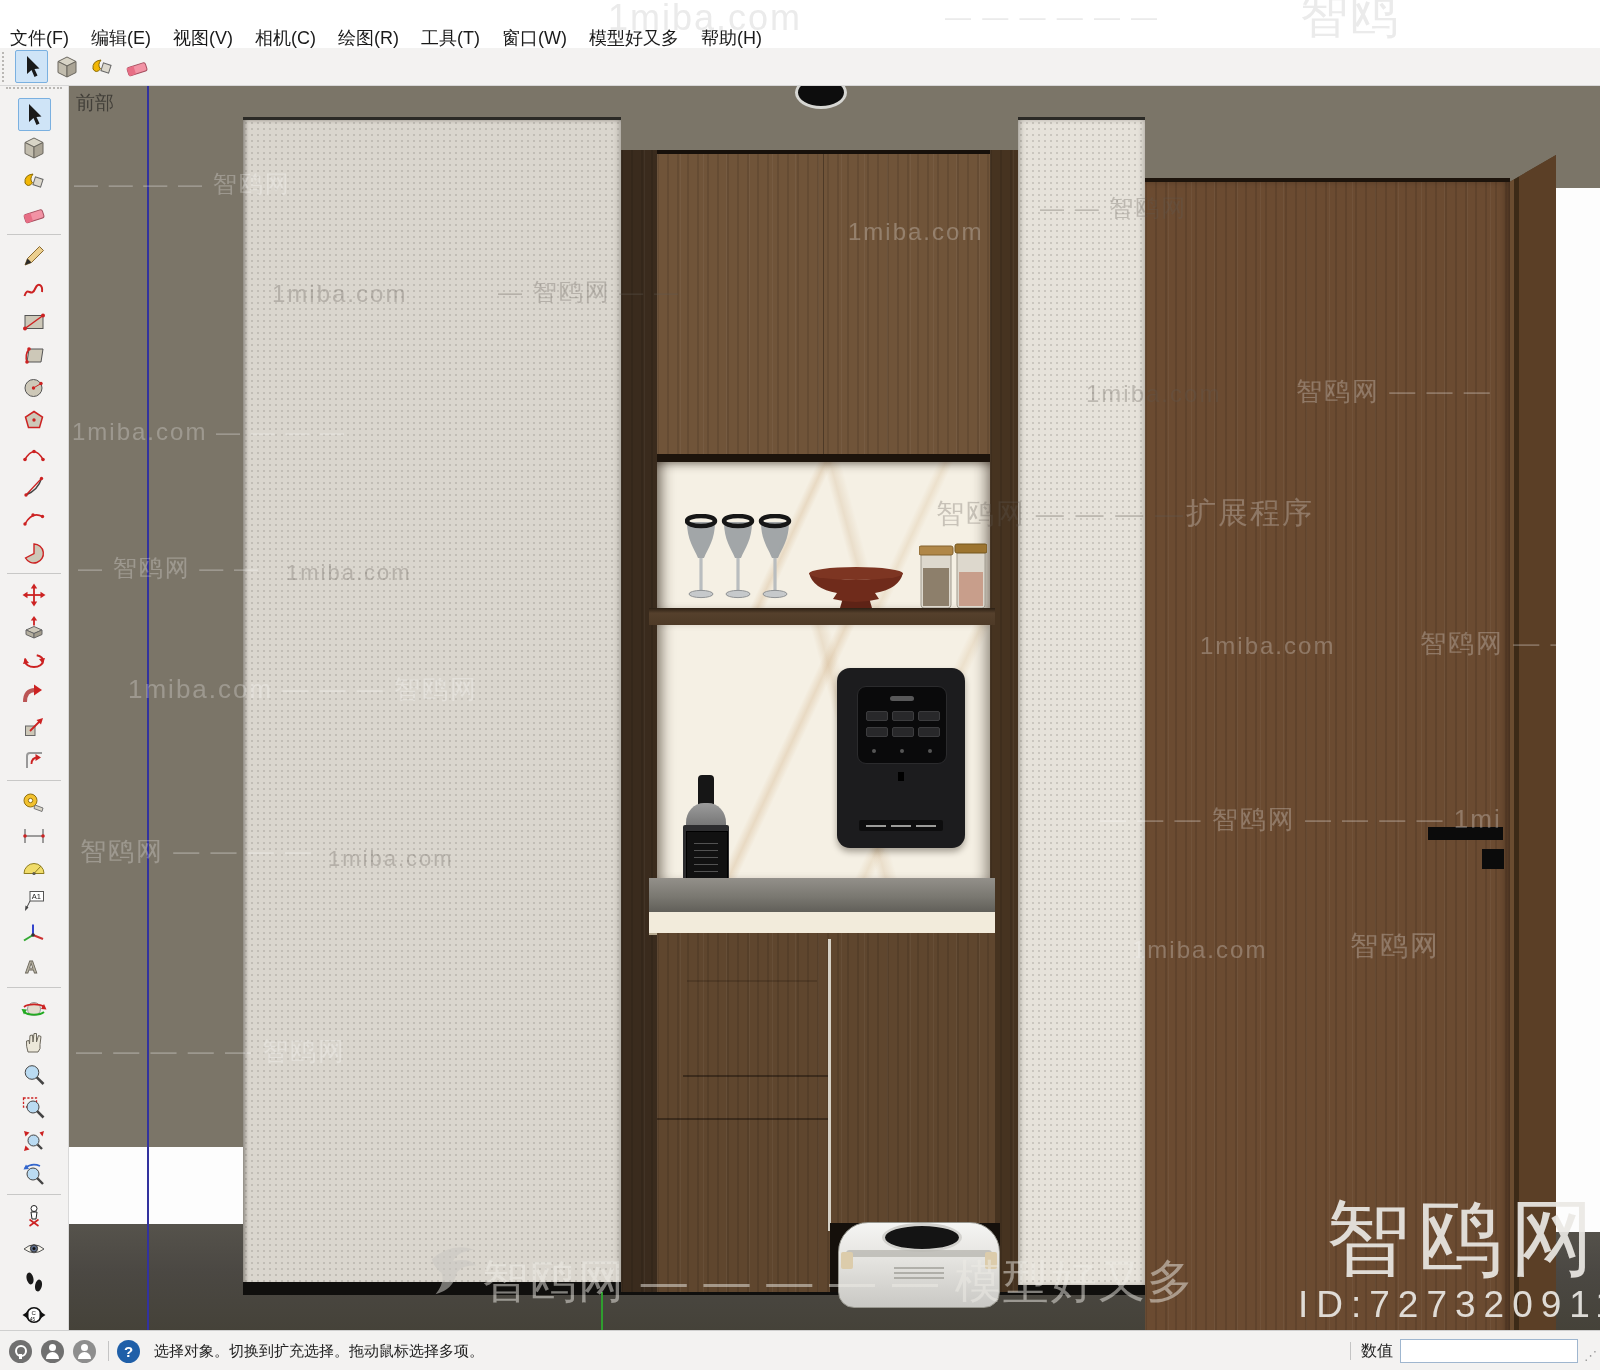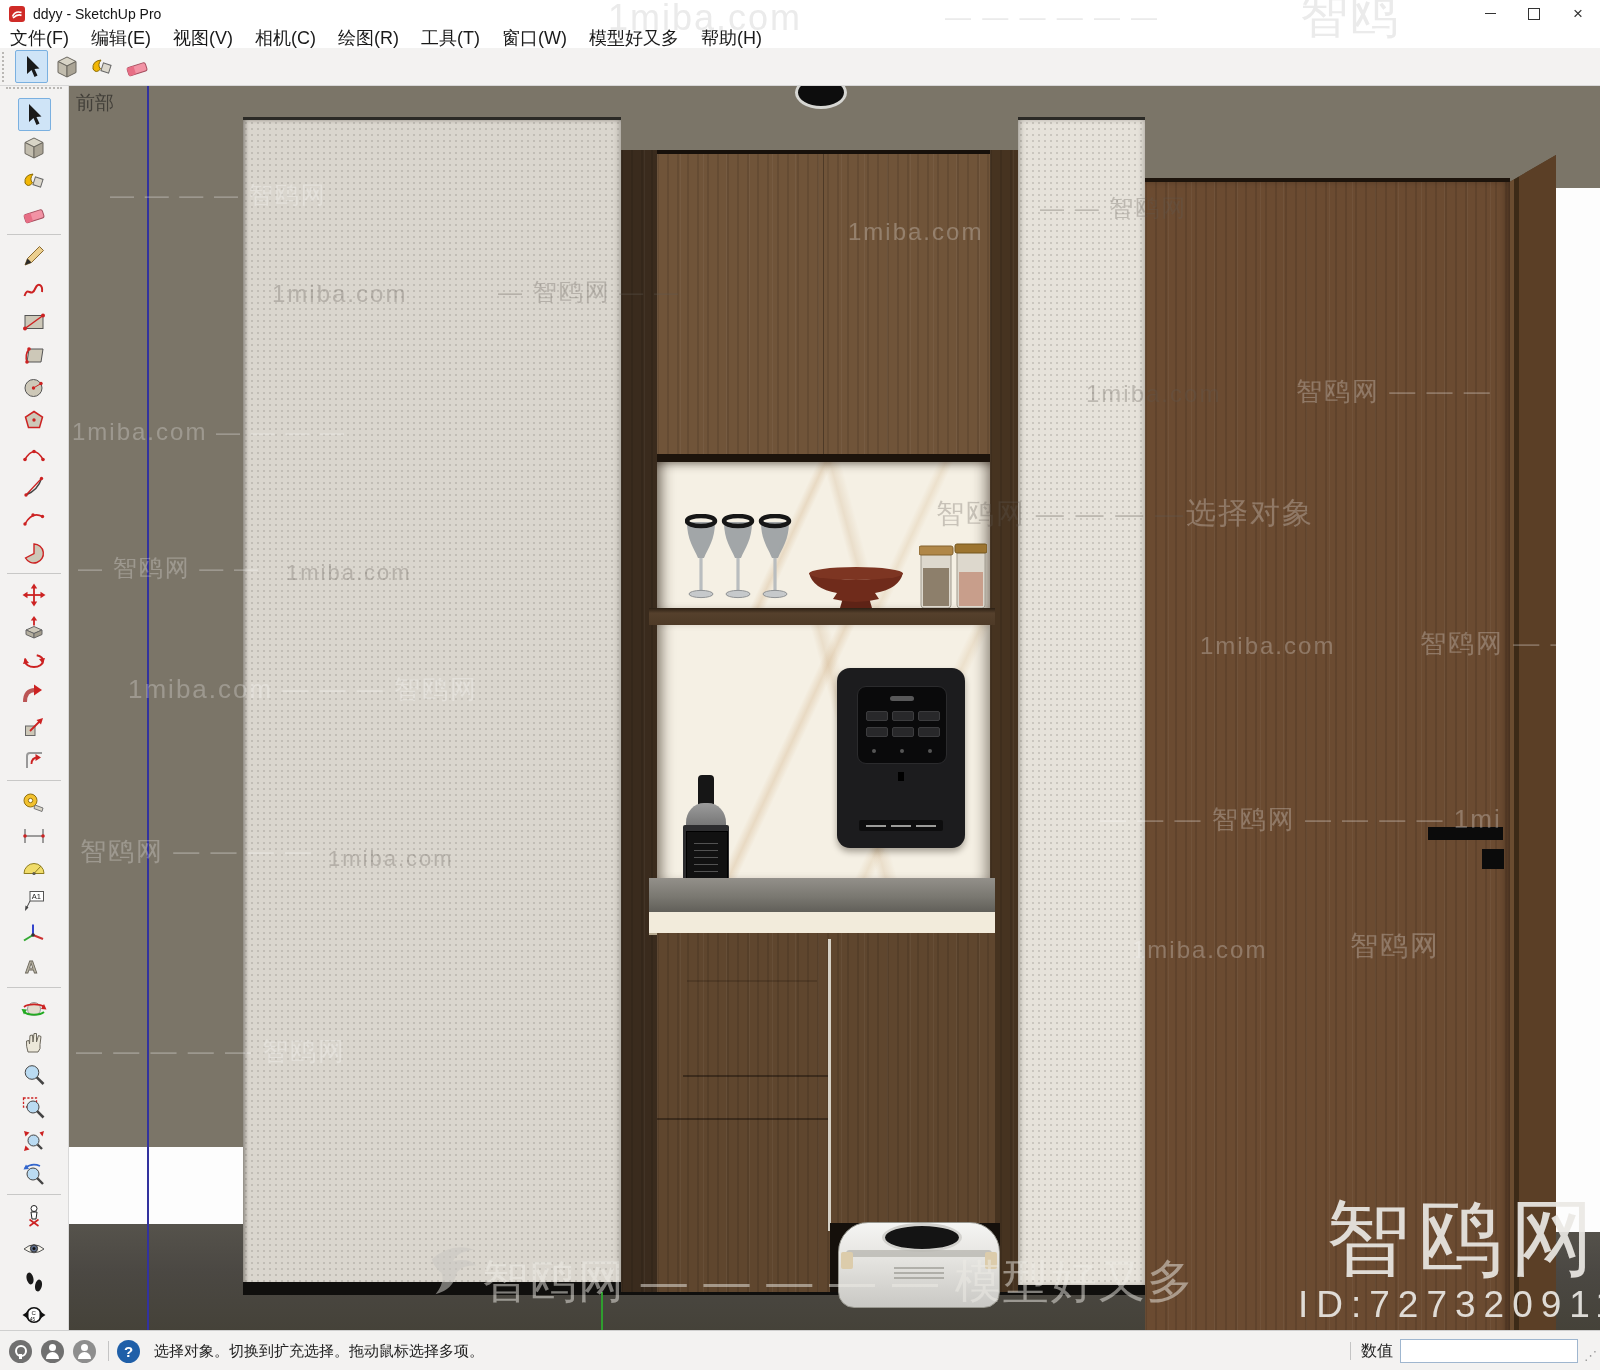--- a/index.html
+++ b/index.html
@@ -323,38 +323,20 @@
         <polygon points="1.5,13 7.5,9 7.5,17" fill="#111"></polygon>
         <polygon points="24.5,13 18.5,9 18.5,17" fill="#111"></polygon>
         <text x="10.5" y="12.5" font-size="6" fill="#111">C</text>
         <text x="9" y="19" font-size="4.5" fill="#111">45</text>
       </symbol>
 </defs>
 </svg>
 
 <div id="app">
 
-  <div class="titlebar">
-    <svg class="app-logo" viewBox="0 0 16 16">
-        <rect width="16" height="16" rx="3" fill="#cf2b27"></rect>
-        <path d="M3.5 10.5 Q6 4.5 12.5 6.5 M4 12 Q9 7.5 12.5 9.5" stroke="#fff" stroke-width="1.6" fill="none"></path>
-      </svg>
-    <span class="title-text">ddyy - SketchUp Pro</span>
-    <div class="win-controls">
-      <button class="win-btn">
-          <span class="glyph-min"></span>
-        </button>
-      <button class="win-btn">
-          <span class="glyph-max"></span>
-        </button>
-      <button class="win-btn">
-          <span class="glyph-close">×</span>
-        </button>
-    </div>
-  </div>
 
   <div class="menubar">
     <span class="menu-item">文件(F)</span>
     <span class="menu-item">编辑(E)</span>
     <span class="menu-item">视图(V)</span>
     <span class="menu-item">相机(C)</span>
     <span class="menu-item">绘图(R)</span>
     <span class="menu-item">工具(T)</span>
     <span class="menu-item">窗口(W)</span>
     <span class="menu-item">模型好又多</span>
@@ -702,30 +684,30 @@
   </div>
 
   <svg class="bird" viewBox="0 0 60 60">
     <path d="M8 20 Q28 2 52 10 Q34 12 30 22 Q46 18 54 26 Q38 26 34 34 Q30 52 12 56 Q22 44 18 34 Q10 28 8 20 Z" fill="#c9c7c2"></path>
   </svg>
 
   <div id="wm-layer">
       <span class="wm wm-paper" style="left: 608px; top: 0px; font-size: 36px;">1miba.com</span>
       <span class="wm wm-paper" style="left: 945px; top: 4px; font-size: 26px;">— — — — — —</span>
       <span class="wm wm-paper" style="left: 1300px; top: -8px; font-size: 48px;">智鸥</span>
-      <span class="wm wm-light" style="left: 74px; top: 183px; font-size: 24px; margin-left: 36px;">— — — — 智鸥网</span>
+      <span class="wm wm-light" style="left: 74px; top: 172px; font-size: 24px;">— — — — 智鸥网</span>
       <span class="wm wm-dark" style="left: 272px; top: 282px; font-size: 24px;">1miba.com</span>
       <span class="wm wm-dark" style="left: 498px; top: 280px; font-size: 24px;">— 智鸥网 — —</span>
       <span class="wm wm-light" style="left: 848px; top: 220px; font-size: 24px;">1miba.com</span>
       <span class="wm wm-dark" style="left: 1040px; top: 196px; font-size: 24px;">— — 智鸥网</span>
       <span class="wm wm-dark" style="left: 1086px; top: 382px; font-size: 24px;">1miba.com</span>
       <span class="wm wm-light" style="left: 1296px; top: 378px; font-size: 26px; text-align: center;">智鸥网 — — —</span>
       <span class="wm wm-light" style="left: 72px; top: 420px; font-size: 24px; text-align: right;">1miba.com — — — —</span>
       <span class="wm wm-dark" style="left: 936px; top: 500px; font-size: 28px;">智鸥网 — — — —</span>
-      <span class="wm wm-light" style="left: 1186px; top: 498px; font-size: 30px;">选择对象</span>
+      <span class="wm wm-light" style="left: 1186px; top: 498px; font-size: 30px;">扩展程序</span>
       <span class="wm wm-light" style="left: 78px; top: 556px; font-size: 24px;">— 智鸥网 — —</span>
       <span class="wm wm-dark" style="left: 286px; top: 562px; font-size: 22px;">1miba.com</span>
       <span class="wm wm-light" style="left: 1200px; top: 634px; font-size: 24px;">1miba.com</span>
       <span class="wm wm-light" style="left: 1420px; top: 630px; font-size: 26px;">智鸥网 — —</span>
       <span class="wm wm-light" style="left: 128px; top: 676px; font-size: 26px;">1miba.com — — — 智鸥网</span>
       <span class="wm wm-light" style="left: 1100px; top: 806px; font-size: 26px;">— — — 智鸥网 — — — — 1mi</span>
       <span class="wm wm-light" style="left: 80px; top: 838px; font-size: 26px;">智鸥网 — — — —</span>
       <span class="wm wm-dark" style="left: 328px; top: 848px; font-size: 22px;">1miba.com</span>
       <span class="wm wm-light" style="left: 1132px; top: 938px; font-size: 24px;">1miba.com</span>
       <span class="wm wm-light" style="left: 1350px; top: 932px; font-size: 28px;">智鸥网</span>

